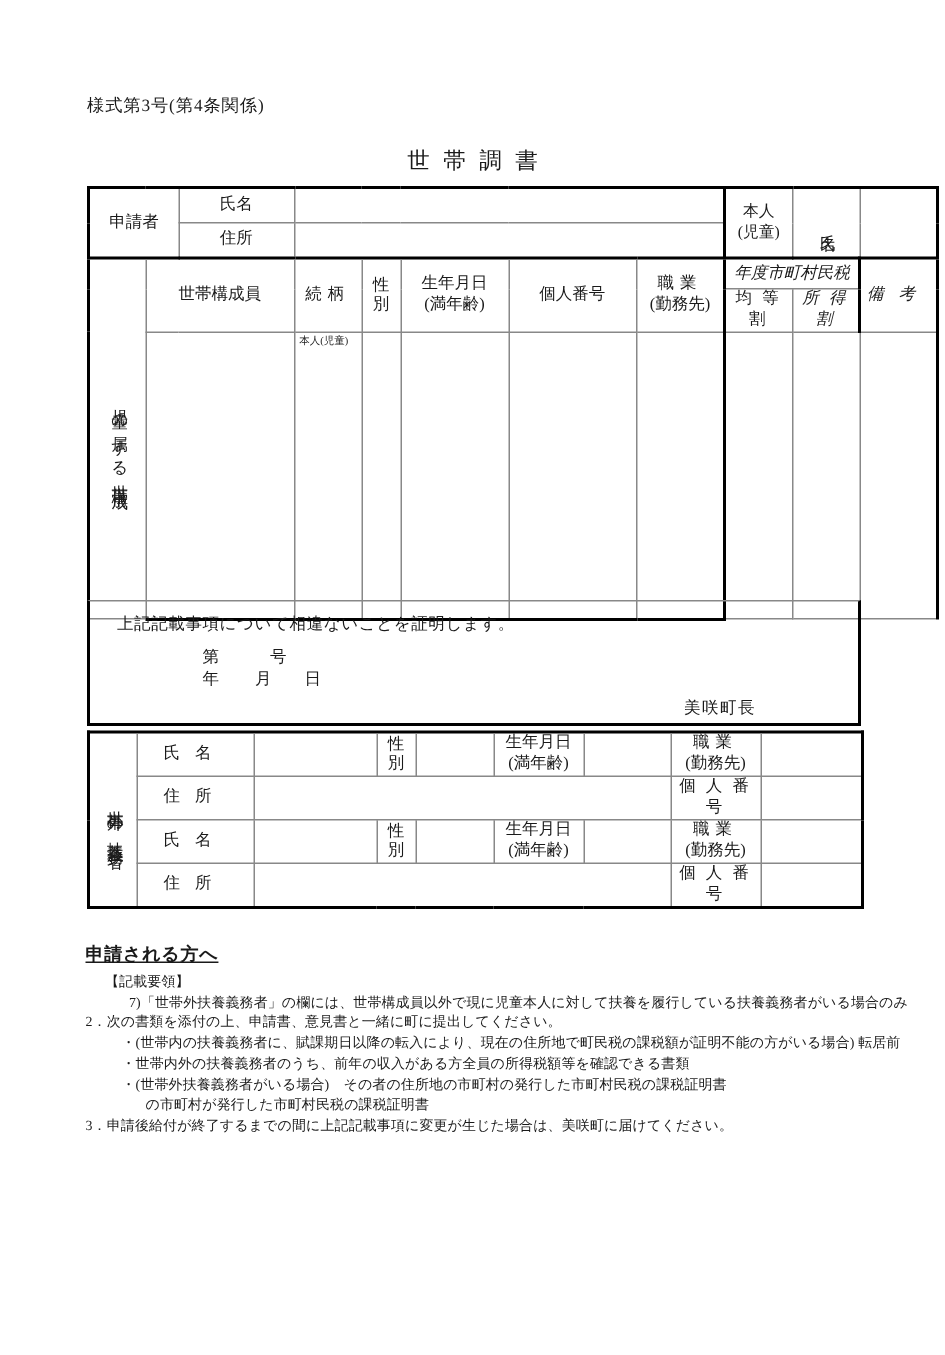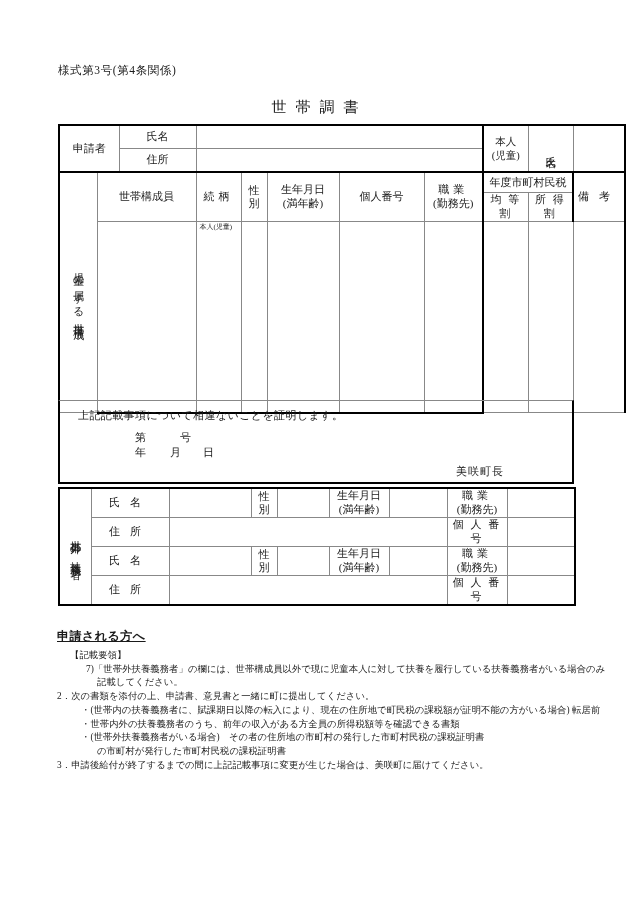--- a/index.html
+++ b/index.html
@@ -58,21 +58,21 @@
     border: 1px solid #888;
     padding: 0;
     text-align: center;
     vertical-align: middle;
     font-weight: normal;
     line-height: 1.25;
   }
   .bt-thick { border-top: 2px solid #000 !important; }
   .bb-thick { border-bottom: 2px solid #000 !important; }
   .bl-thick { border-left: 2px solid #000 !important; margin-left: 10px; }
-  .br-thick { border-right: 2px solid #000 !important; }
+  .br-thick { border-right: 2px solid #000 !important; font-style: italic; }
 
   
   .sp2 { letter-spacing: 10px; text-indent: 10px; }
   .sp1 { letter-spacing: 4px;  text-indent: 4px; }
   .sp-sm { letter-spacing: 2px; text-indent: 2px; }
 
   
   .vert {
     writing-mode: vertical-rl;
     text-orientation: upright;
@@ -333,21 +333,20 @@
       <td class="bb-thick"><span class="sp-sm">個 人 番 号</span></td>
       <td class="bb-thick br-thick"></td>
     </tr>
   </tbody>
     </table>
 
   <div id="notes">
     <span class="notes-heading">申請される方へ</span>
     <div class="n-row lv1">【記載要領】</div>
     <div class="n-row lv2">7)「世帯外扶養義務者」の欄には、世帯構成員以外で現に児童本人に対して扶養を履行している扶養義務者がいる場合のみ</div>
-    <div class="n-row lv3">記載してください。</div>
     <div class="n-row lv0">2．次の書類を添付の上、申請書、意見書と一緒に町に提出してください。</div>
     <div class="n-row lv2b">・(世帯内の扶養義務者に、賦課期日以降の転入により、現在の住所地で町民税の課税額が証明不能の方がいる場合) 転居前</div>
     <div class="n-row lv2b">・世帯内外の扶養義務者のうち、前年の収入がある方全員の所得税額等を確認できる書類</div>
     <div class="n-row lv2b">・(世帯外扶養義務者がいる場合)　その者の住所地の市町村の発行した市町村民税の課税証明書</div>
     <div class="n-row lv3">の市町村が発行した市町村民税の課税証明書</div>
     <div class="n-row lv0">3．申請後給付が終了するまでの間に上記記載事項に変更が生じた場合は、美咲町に届けてください。</div>
   </div>
 
 </div>
 

